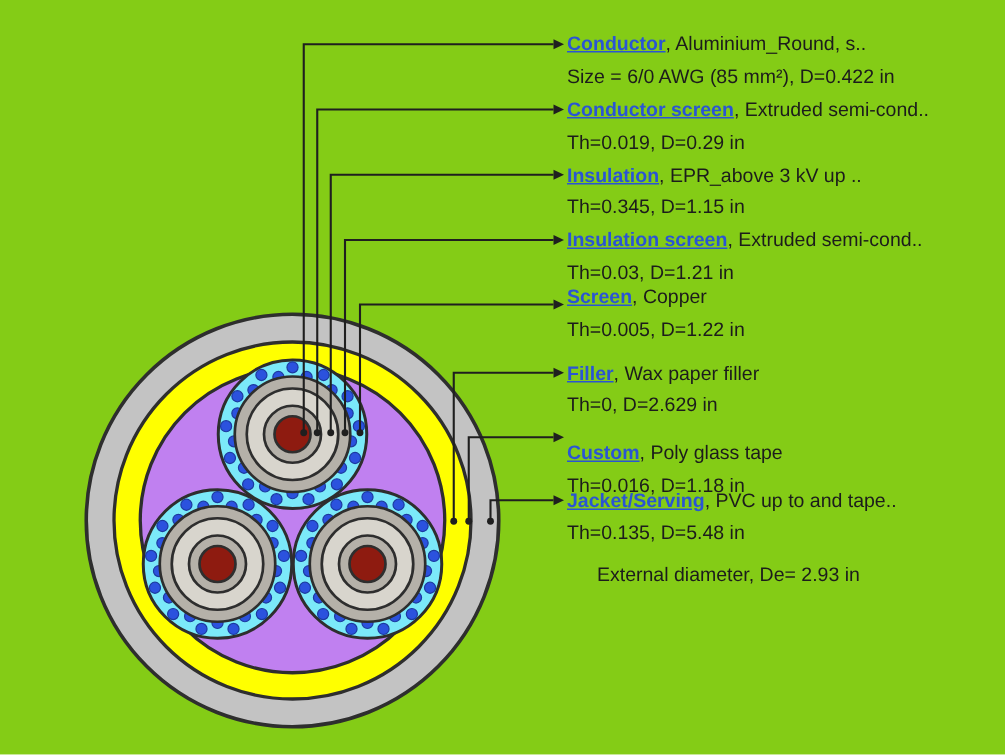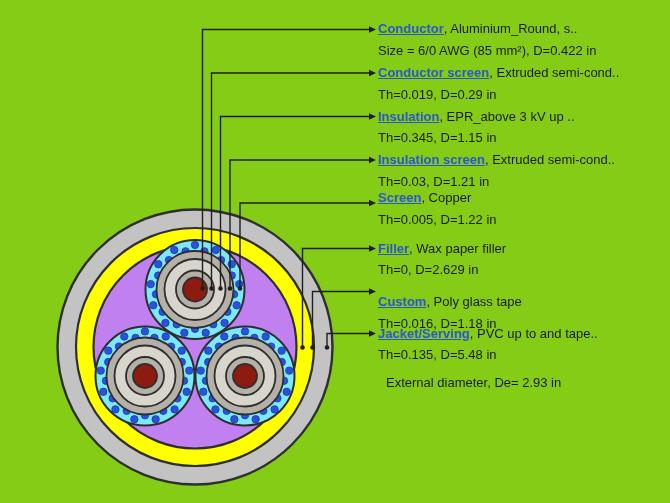--- a/index.html
+++ b/index.html
@@ -13,21 +13,21 @@
   .ldot{fill:#1f1f1f;stroke:none;}
   .larrow{fill:#1f1f1f;stroke:none;}
   .label-block{
     position:absolute;left:378px;white-space:nowrap;
     font-size:13px;line-height:21.5px;color:#1c1c1c;
   }
   .label-block .link{
     color:#2a55d4;font-weight:bold;text-decoration:underline;cursor:pointer;
   }
   .footer-line{
-    position:absolute;left:386px;white-space:nowrap;
+    position:absolute;left:398px;white-space:nowrap;
     font-size:13px;line-height:21.5px;color:#1c1c1c;
   }
 </style>
 </head>
 <body>
 
 <div id="stage">
 
   <svg width="670" height="503" viewBox="0 0 670 503">
 

